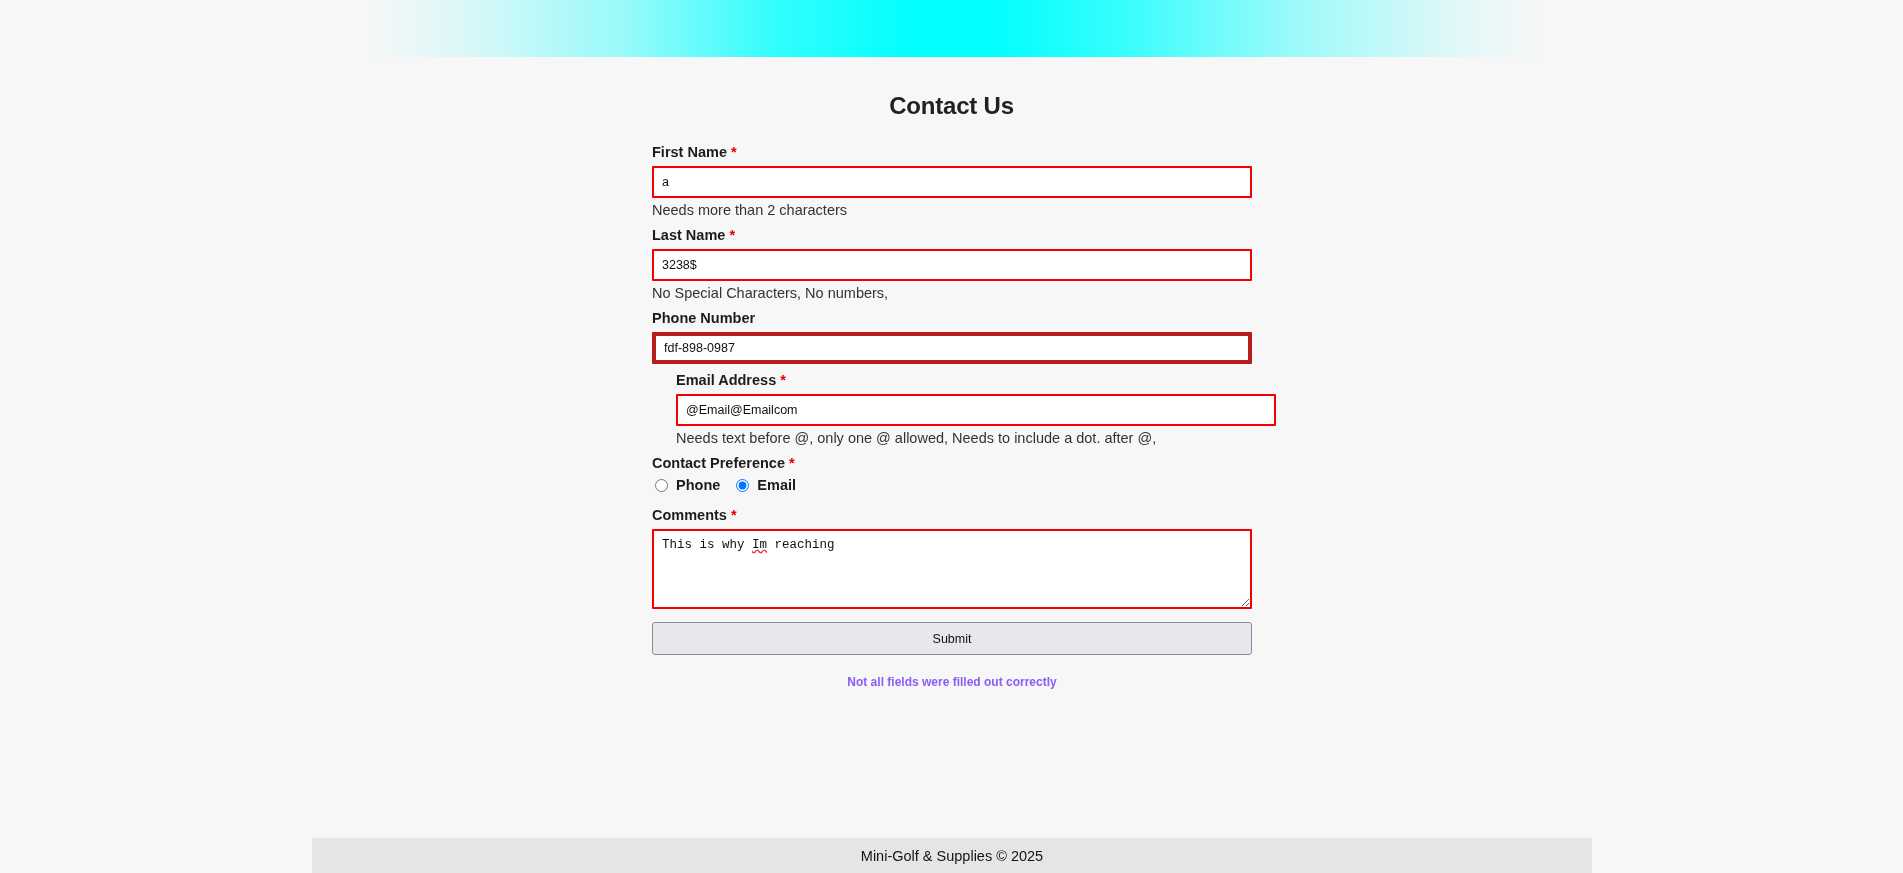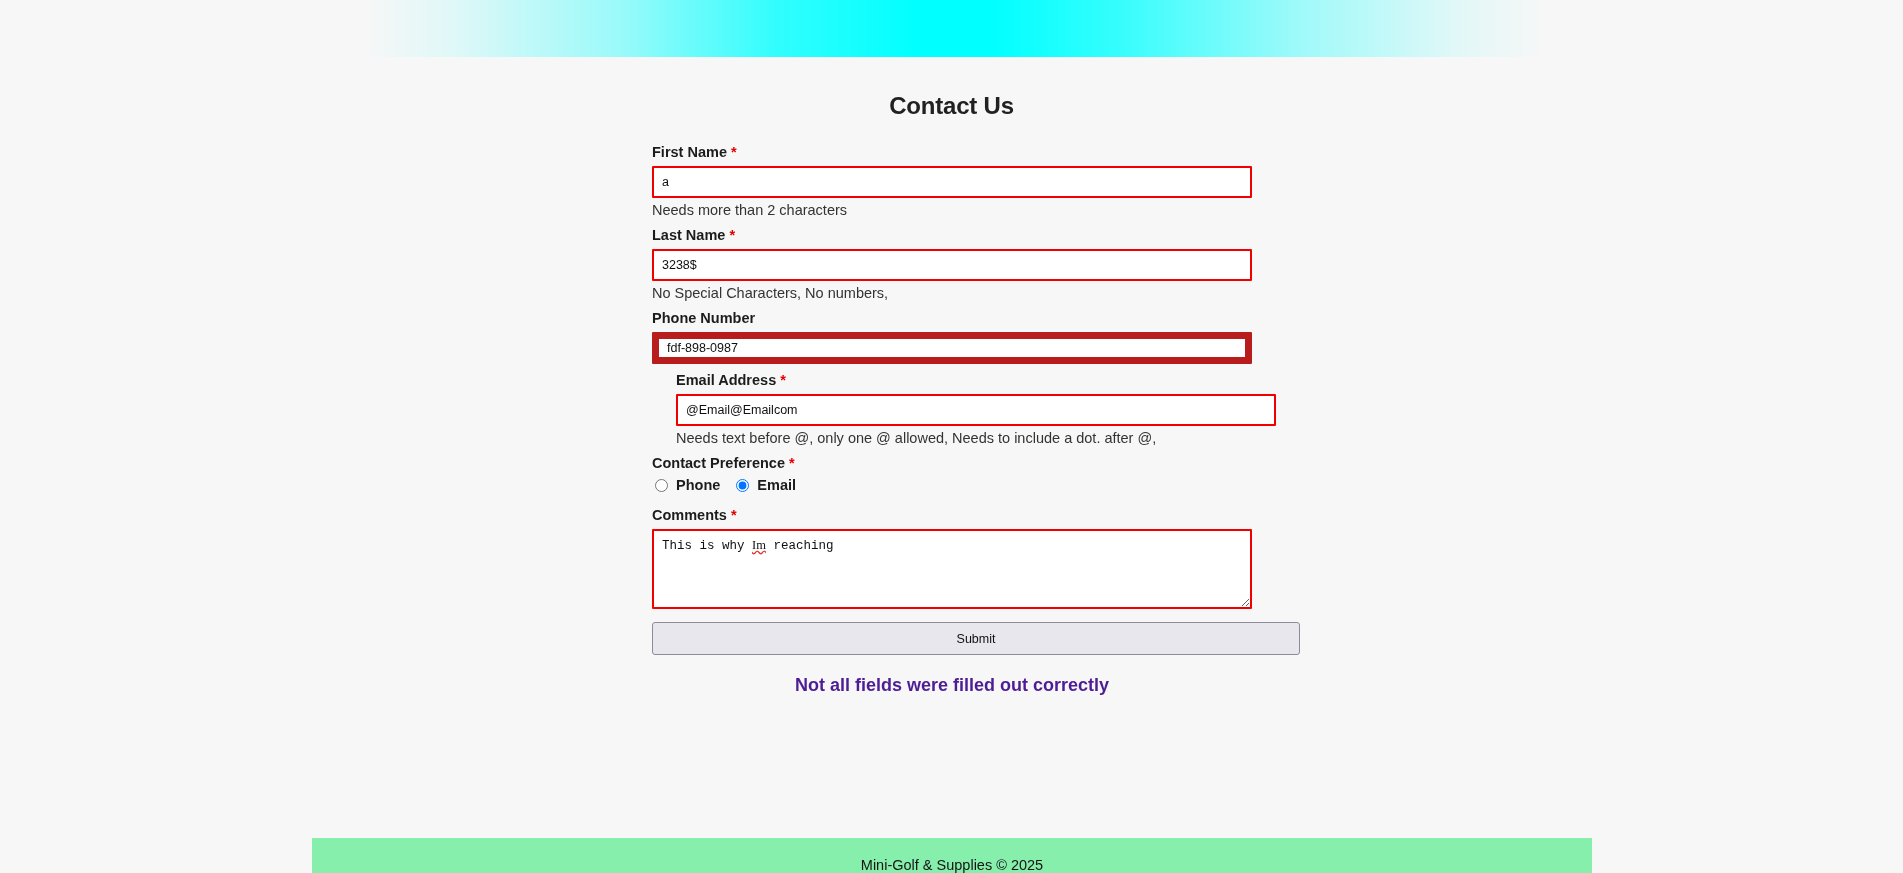--- a/index.html
+++ b/index.html
@@ -74,21 +74,21 @@
 
   .text-input {
     display: block;
     width: 600px;
     height: 32px;
     padding: 0 8px;
     font-family: "Liberation Sans", sans-serif;
     font-size: 12.5px;
     color: #101010;
     background: #ffffff;
-    border: 7px solid #b91c1c;
+    border: 4px solid #b91c1c;
     border-radius: 1px;
     outline: none;
   }
   .text-input.invalid {
     border: 2px solid #f20000;
   }
 
   .error-msg {
     font-size: 14.5px;
     color: #333333;
@@ -139,57 +139,56 @@
     border: 2px solid #f20000;
     border-radius: 1px;
     outline: none;
     resize: both;
     overflow: auto;
   }
 
   .spell-error {
     text-decoration: underline wavy #e03030;
     text-decoration-skip-ink: none;
-    font-family: Liberation Serif, serif;
   }
 
   
   #submit-button {
     display: block;
-    width: 648px;
+    width: 600px;
     height: 33px;
     margin-top: 13px;
     font-family: "Liberation Sans", sans-serif;
     font-size: 12.5px;
     color: #111111;
     background: #e8e7ee;
     border: 1px solid #8d8d9a;
     border-radius: 3px;
     cursor: pointer;
   }
 
   #form-status-message {
     width: 600px;
     text-align: center;
     margin-top: 20px;
-    font-size: 18px;
-    font-weight: bold;
-    color: #4c1d95;
+    font-size: 12px;
+    font-weight: bold;
+    color: #8b5cf6;
   }
 
   
   #site-footer {
     position: absolute;
     left: 312px;
     top: 838px;
     width: 1280px;
     height: 35px;
-    background: #86efac;
+    background: #e5e5e5;
     display: flex;
-    align-items: flex-end;
+    align-items: center;
     justify-content: center;
   }
   #footer-text {
     font-size: 14.5px;
     color: #141414;
   }
 </style>
 </head>
 <body>
 

